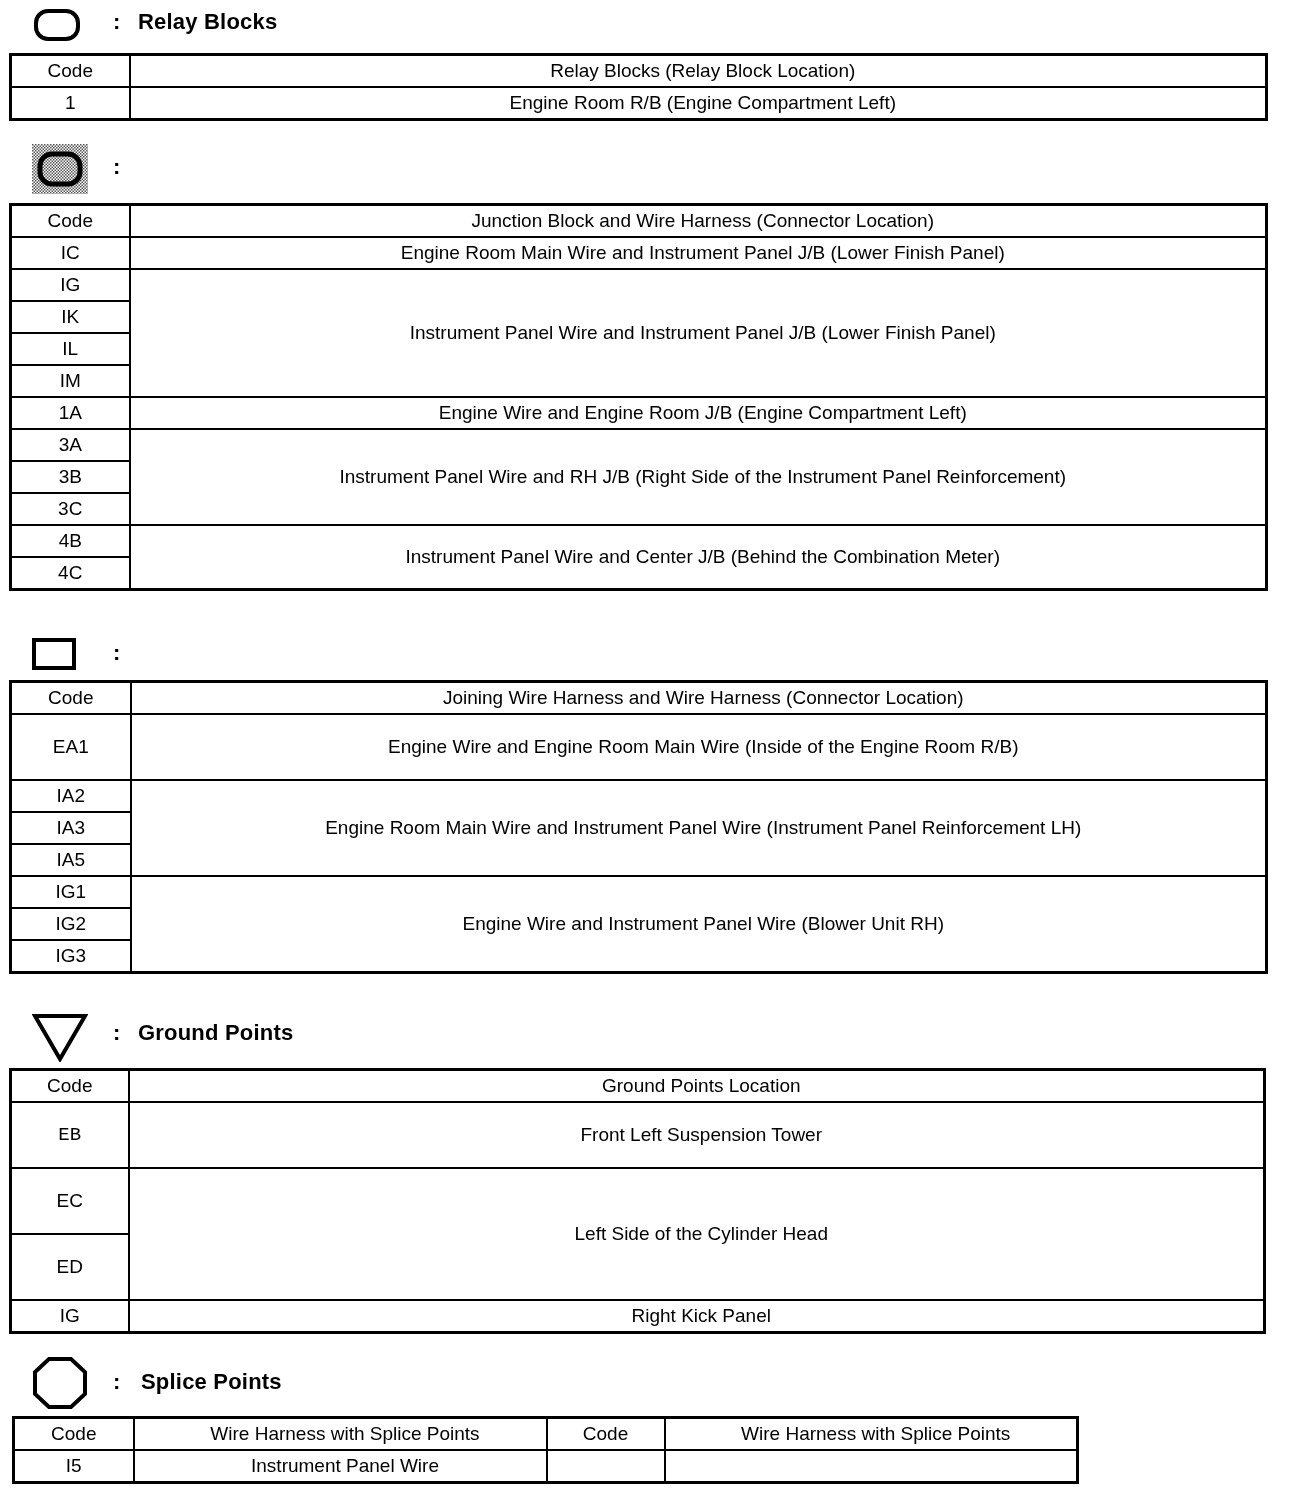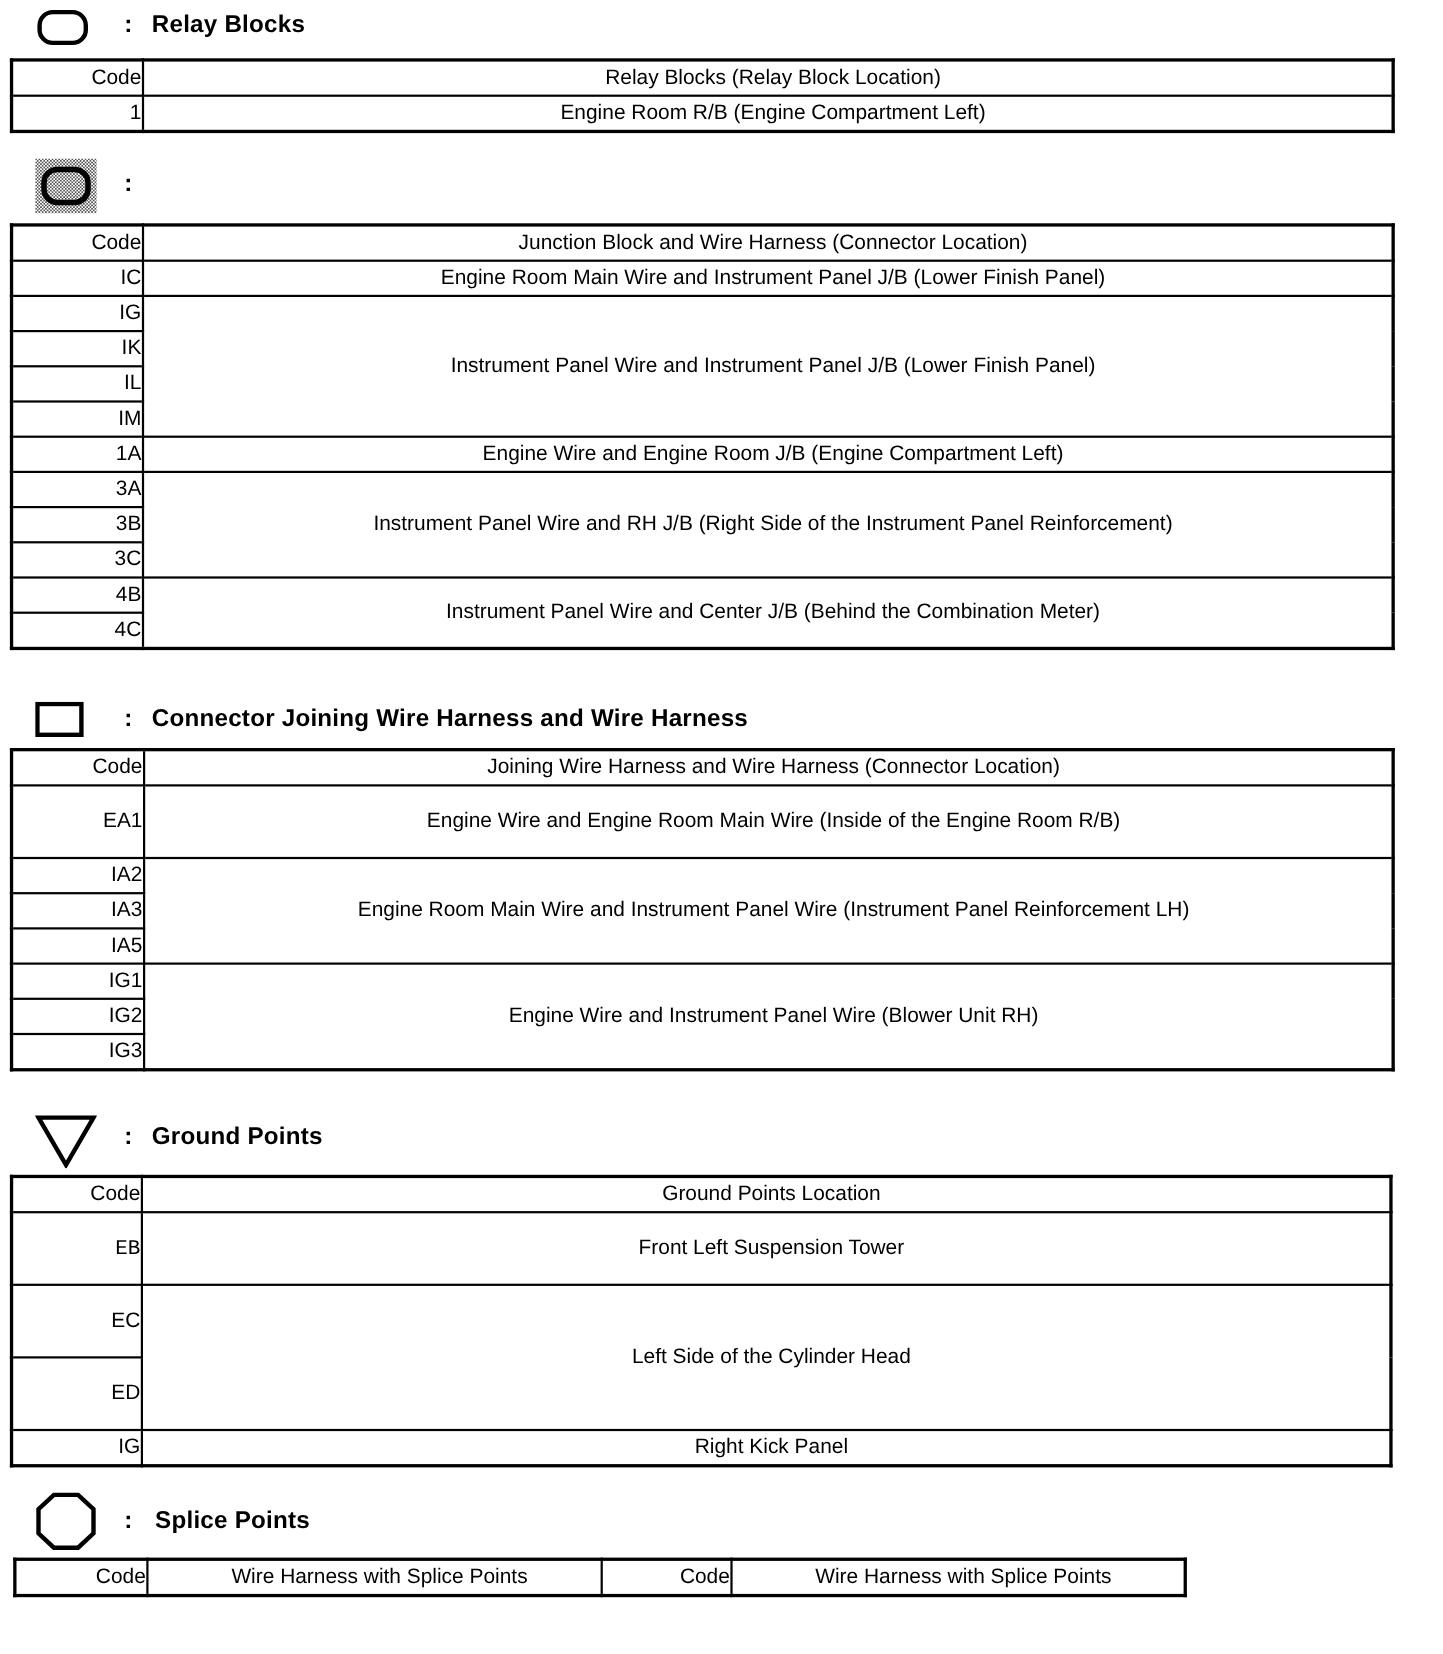--- a/index.html
+++ b/index.html
@@ -3,21 +3,21 @@
 <meta charset="utf-8">
 <style>
   html, body { margin:0; padding:0; background:#ffffff; }
   body { width:1312px; height:1504px; position:relative; font-family:"Liberation Sans", sans-serif; color:#000; overflow:hidden; }
   .sec-head { position:absolute; left:0; height:44px; width:1000px; }
   .sec-icon { position:absolute; }
   .sec-colon { position:absolute; left:113px; font-size:22px; font-weight:bold; }
   .sec-title { position:absolute; left:138px; font-size:22px; font-weight:bold; letter-spacing:0.2px; white-space:nowrap; }
   table.legend { position:absolute; border-collapse:collapse; border:3px solid #000; table-layout:fixed; }
   table.legend td { border:2px solid #000; padding:0; font-size:19px; height:30px; line-height:30px; white-space:nowrap; }
-  table.legend td.code { text-align:right;margin-top:43px; }
+  table.legend td.code { text-align:center;margin-top:43px; }
   table.legend td.desc { padding-left:10px; text-align:center; vertical-align:middle; }
 </style>
 </head>
 <body>
 
 <div class="sec-head" style="top:2px;">
   <svg class="sec-icon" style="left:33px;top:6px;" width="48" height="34" viewBox="0 0 48 34">
     <rect x="3" y="3" width="42" height="28" rx="12" ry="12" fill="none" stroke="#000" stroke-width="4"></rect>
   </svg>
   <span class="sec-colon" style="top:7px;">:</span>
@@ -103,21 +103,20 @@
     <td class="code">4C</td>
   </tr>
 </tbody>
   </table>
 
 <div class="sec-head" style="top:630px;">
   <svg class="sec-icon" style="left:32px;top:8px;" width="46" height="34" viewBox="0 0 46 34">
     <rect x="2" y="2" width="40" height="28" fill="none" stroke="#000" stroke-width="4"></rect>
   </svg>
   <span class="sec-colon" style="top:10px;">:</span>
-  <span class="sec-title" style="top:10px;">Connector Joining Wire Harness and Wire Harness</span>
 </div>
 <table class="legend" style="left:9px;top:680px;width:1259px;">
   <colgroup>
       <col style="width:120px">
       <col>
     </colgroup>
   <tbody>
       <tr>
     <td class="code">Code</td>
     <td class="desc">Joining Wire Harness and Wire Harness (Connector Location)</td>
@@ -198,14 +197,20 @@
       <col style="width:118px">
       <col>
     </colgroup>
   <tbody>
       <tr>
     <td class="code">Code</td>
     <td class="desc">Wire Harness with Splice Points</td>
     <td class="code">Code</td>
     <td class="desc">Wire Harness with Splice Points</td>
   </tr>
+  <tr>
+    <td class="code">I5</td>
+    <td class="desc">Instrument Panel Wire</td>
+    <td class="code"></td>
+    <td class="desc"></td>
+  </tr>
 </tbody>
   </table>
 
 </body></html>

